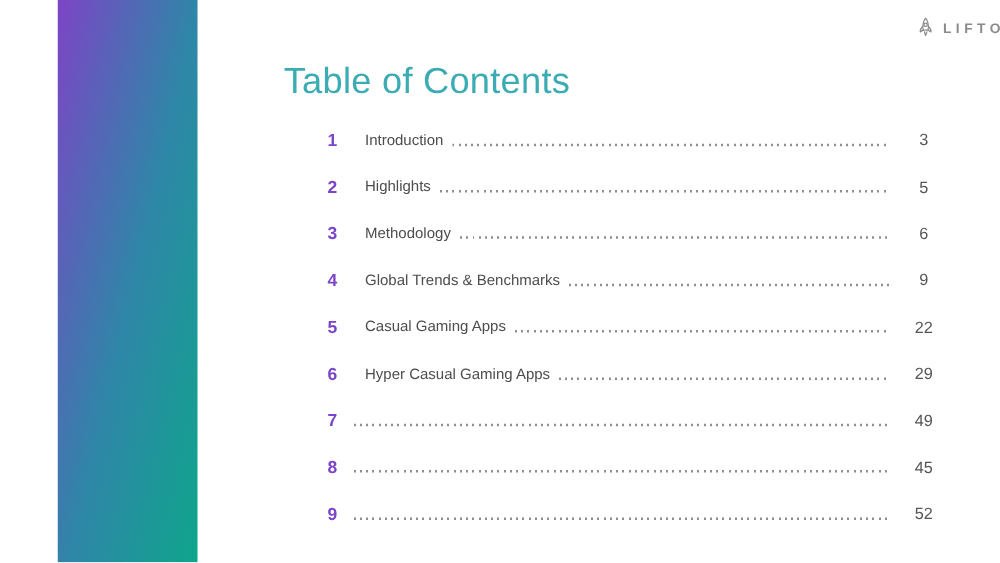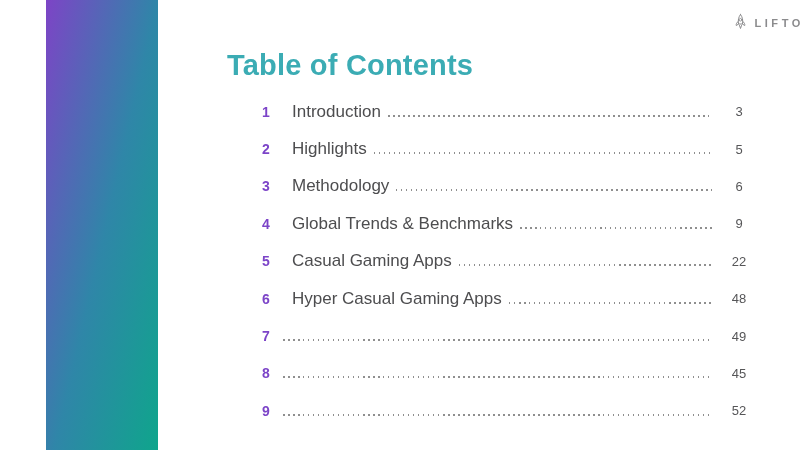--- a/index.html
+++ b/index.html
@@ -33,21 +33,21 @@
     letter-spacing: 3.6px;
     margin-right: -3.6px;
     color: #8b8b8d;
   }
   .title {
     position: absolute;
     left: 181px; top: 49px;
     margin: 0;
     font-size: 29px;
     line-height: 1.15;
-    font-weight: 700;
+    font-weight: 400;
     letter-spacing: 0.2px;
     color: #3bacb4;
   }
   .toc {
     position: absolute;
     left: 210px; top: 93px;
     width: 497px;
   }
   .toc-row {
     display: flex;
@@ -58,21 +58,21 @@
     flex: 0 0 auto;
     width: 20px;
     text-align: center;
     font-size: 14px;
     font-weight: bold;
     color: #7c44c8;
   }
   .toc-label {
     flex: 0 0 auto;
     margin-left: 16px;
-    font-size: 17px;
+    font-size: 12px;
     color: #4d4d4f;
     white-space: nowrap;
   }
   .toc-leader {
     flex: 1 1 auto;
     height: 2px;
     margin: 8px 13px 0 7px;
     background: repeating-linear-gradient(to right, #8f8f8f 0 1.5px, transparent 1.5px 5px);
   }
   .toc-page {
@@ -145,21 +145,21 @@
       <span class="toc-num">5</span>
       <span class="toc-label">Casual Gaming Apps</span>
       <span class="toc-leader"></span>
       <span class="toc-page">22</span>
     </div>
 
     <div class="toc-row">
       <span class="toc-num">6</span>
       <span class="toc-label">Hyper Casual Gaming Apps</span>
       <span class="toc-leader"></span>
-      <span class="toc-page">48</span>
+      <span class="toc-page">29</span>
     </div>
 
     <div class="toc-row">
       <span class="toc-num">7</span>
       <span class="toc-leader"></span>
       <span class="toc-page">49</span>
     </div>
 
     <div class="toc-row">
       <span class="toc-num">8</span>

